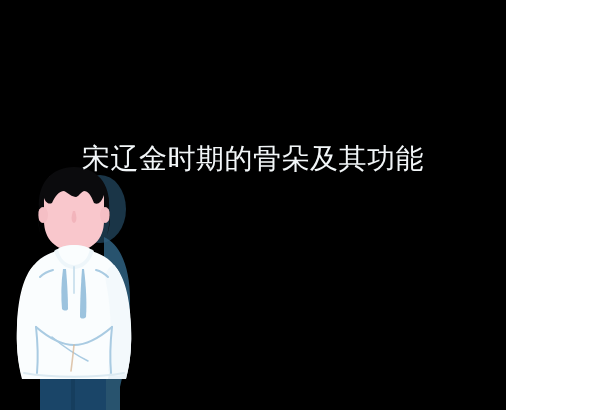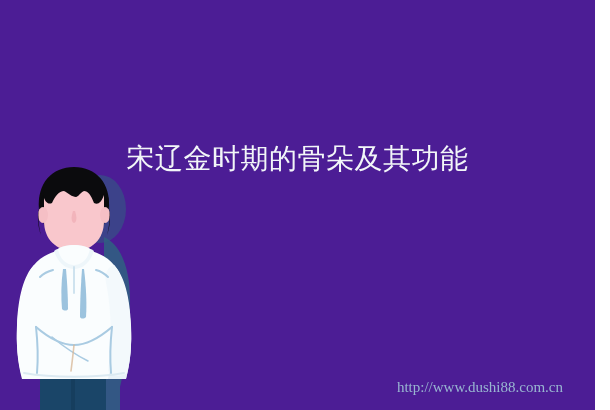--- a/index.html
+++ b/index.html
@@ -8,23 +8,23 @@
   }
   body {
     width: 610px;
     height: 410px;
     overflow: hidden;
     font-family: "Liberation Sans", sans-serif;
   }
 
   #canvas {
     position: relative;
-    width: 595px;
+    width: 506px;
     height: 410px;
-    background: #4c1d95;
+    background: #000000;
     overflow: hidden;
   }
 
   
   #headline {
     position: absolute;
     left: 0;
     right: 0;
     top: 139px;
     text-align: center;
@@ -156,15 +156,14 @@
         <path d="M44 172 C56 182 68 190 80 196" stroke="#A9CBE2" stroke-width="1.6" fill="none" stroke-linecap="round"></path>
         <path d="M66 180 C65 190 64 198 63 206" stroke="#D8B99A" stroke-width="1.6" fill="none" stroke-linecap="round" opacity="0.8"></path>
 
         <path d="M16 208 C44 213 88 213 116 208" stroke="#DCEAF2" stroke-width="2" fill="none" stroke-linecap="round"></path>
       </g>
     </svg>
   </div>
 
   <div id="headline">宋辽金时期的骨朵及其功能</div>
 
-  <div id="watermark">http://www.dushi88.com.cn</div>
 
 </div>
 
 </body></html>

